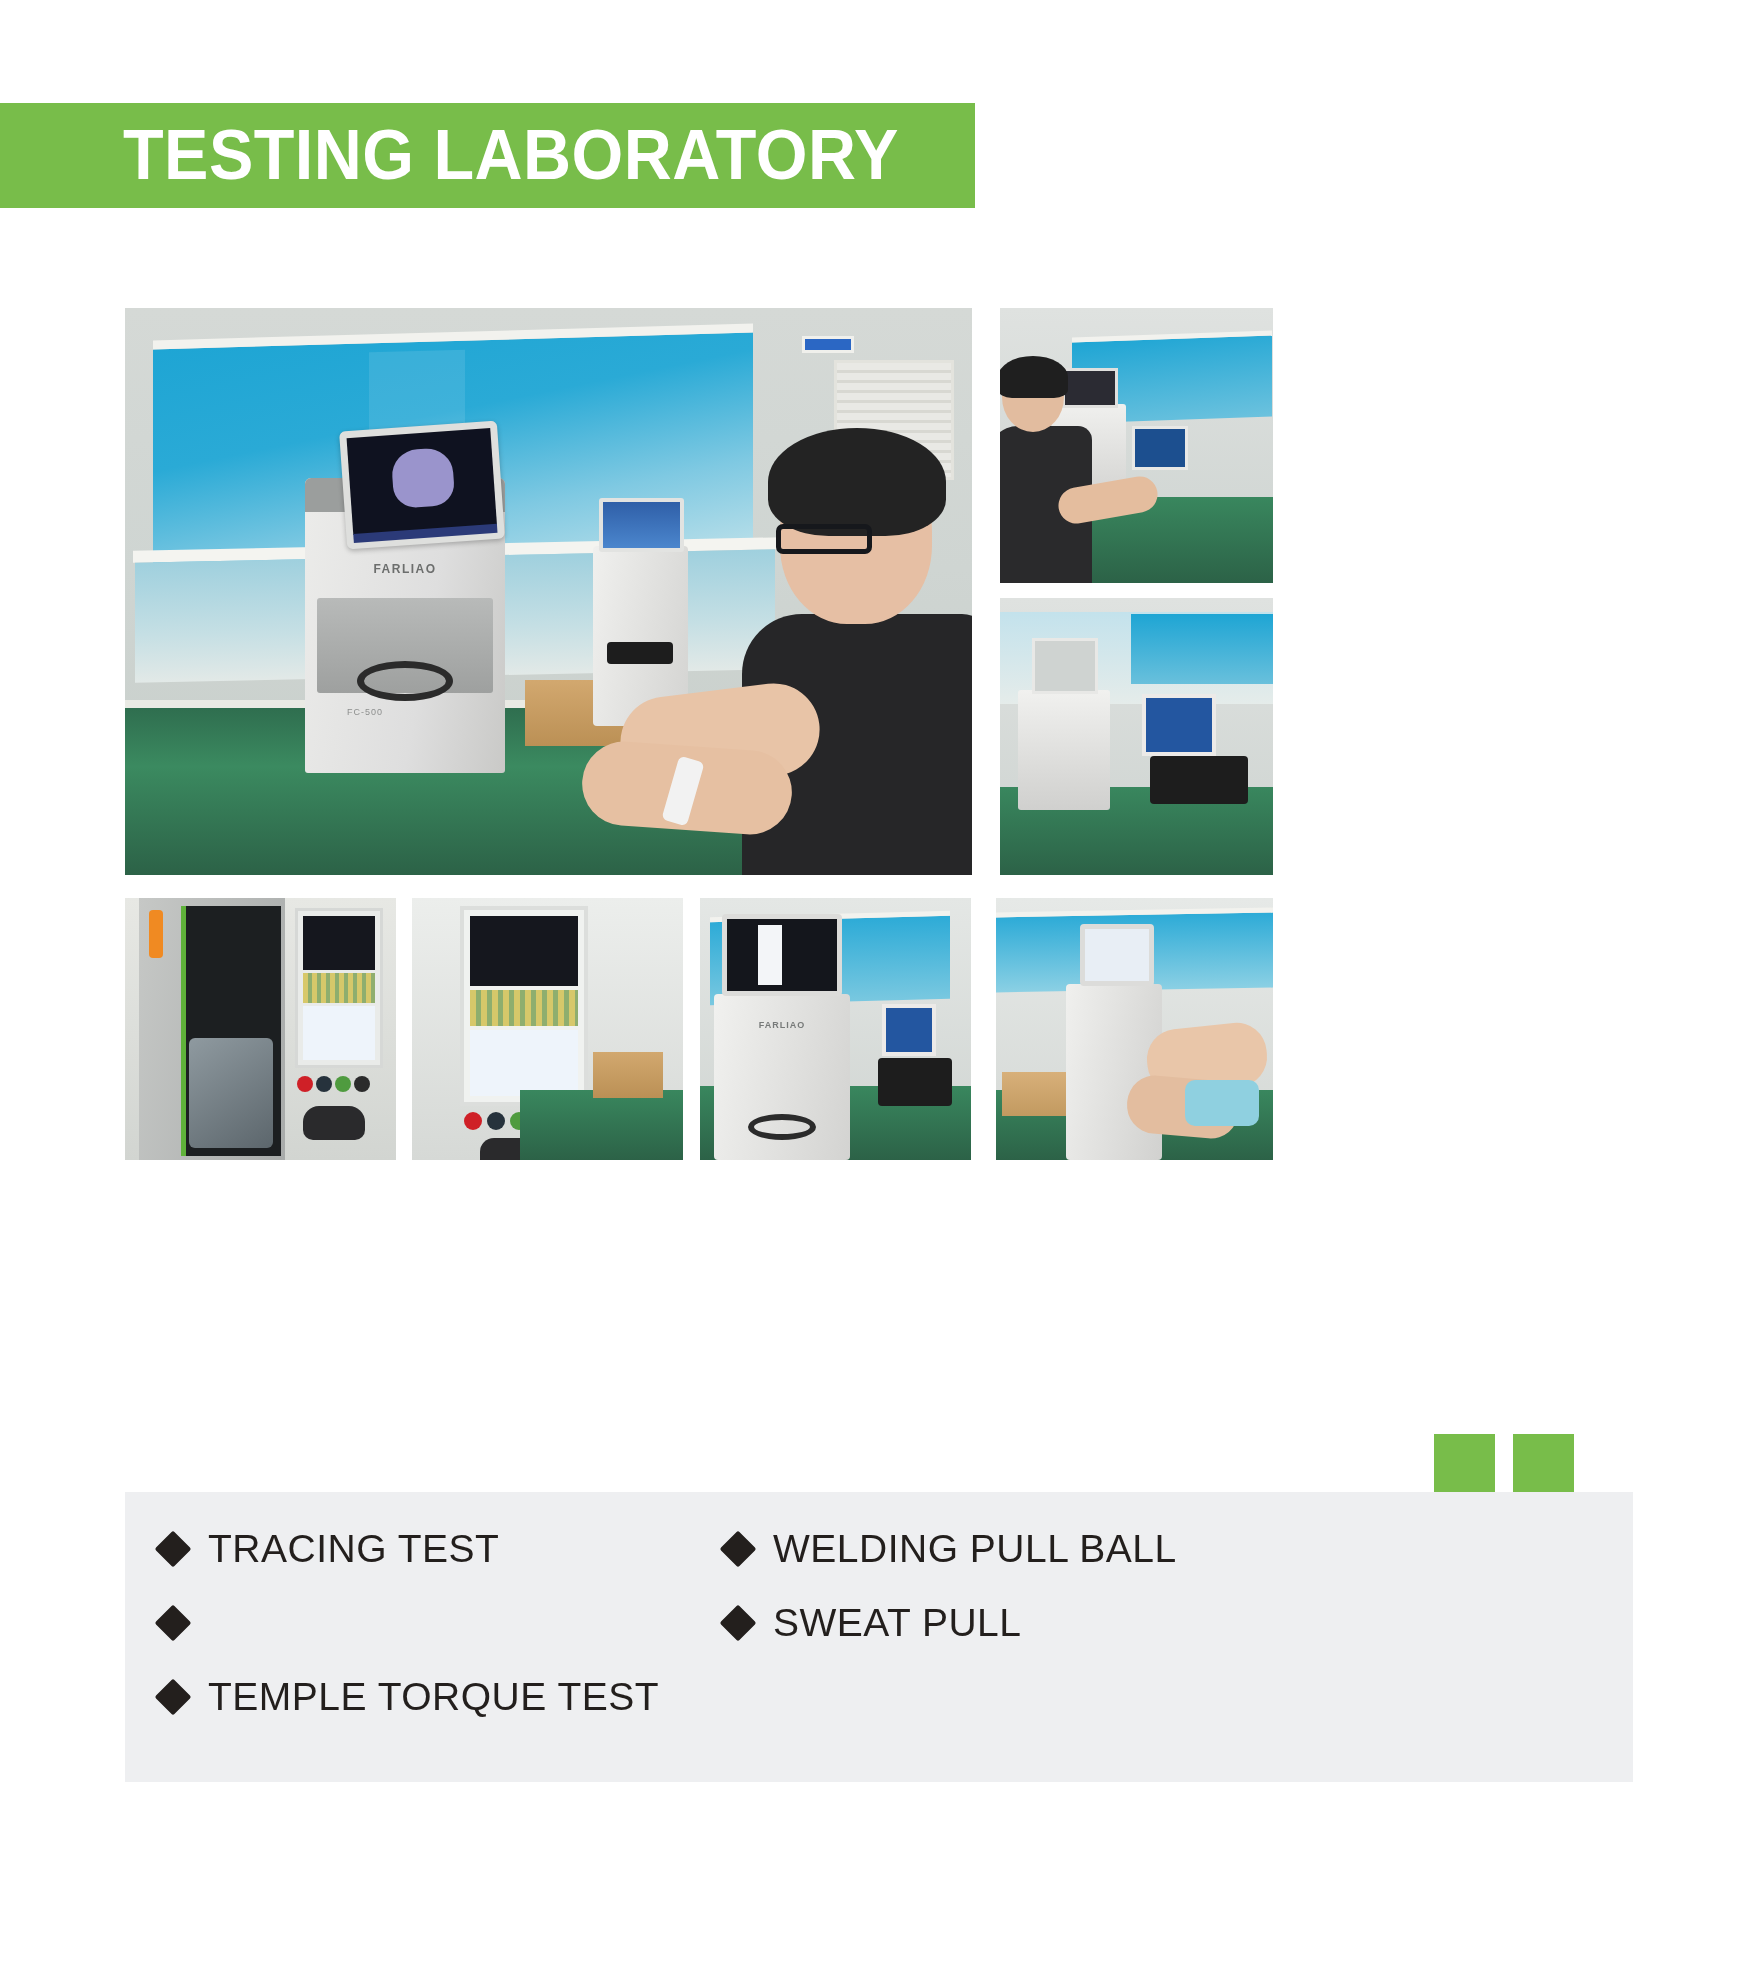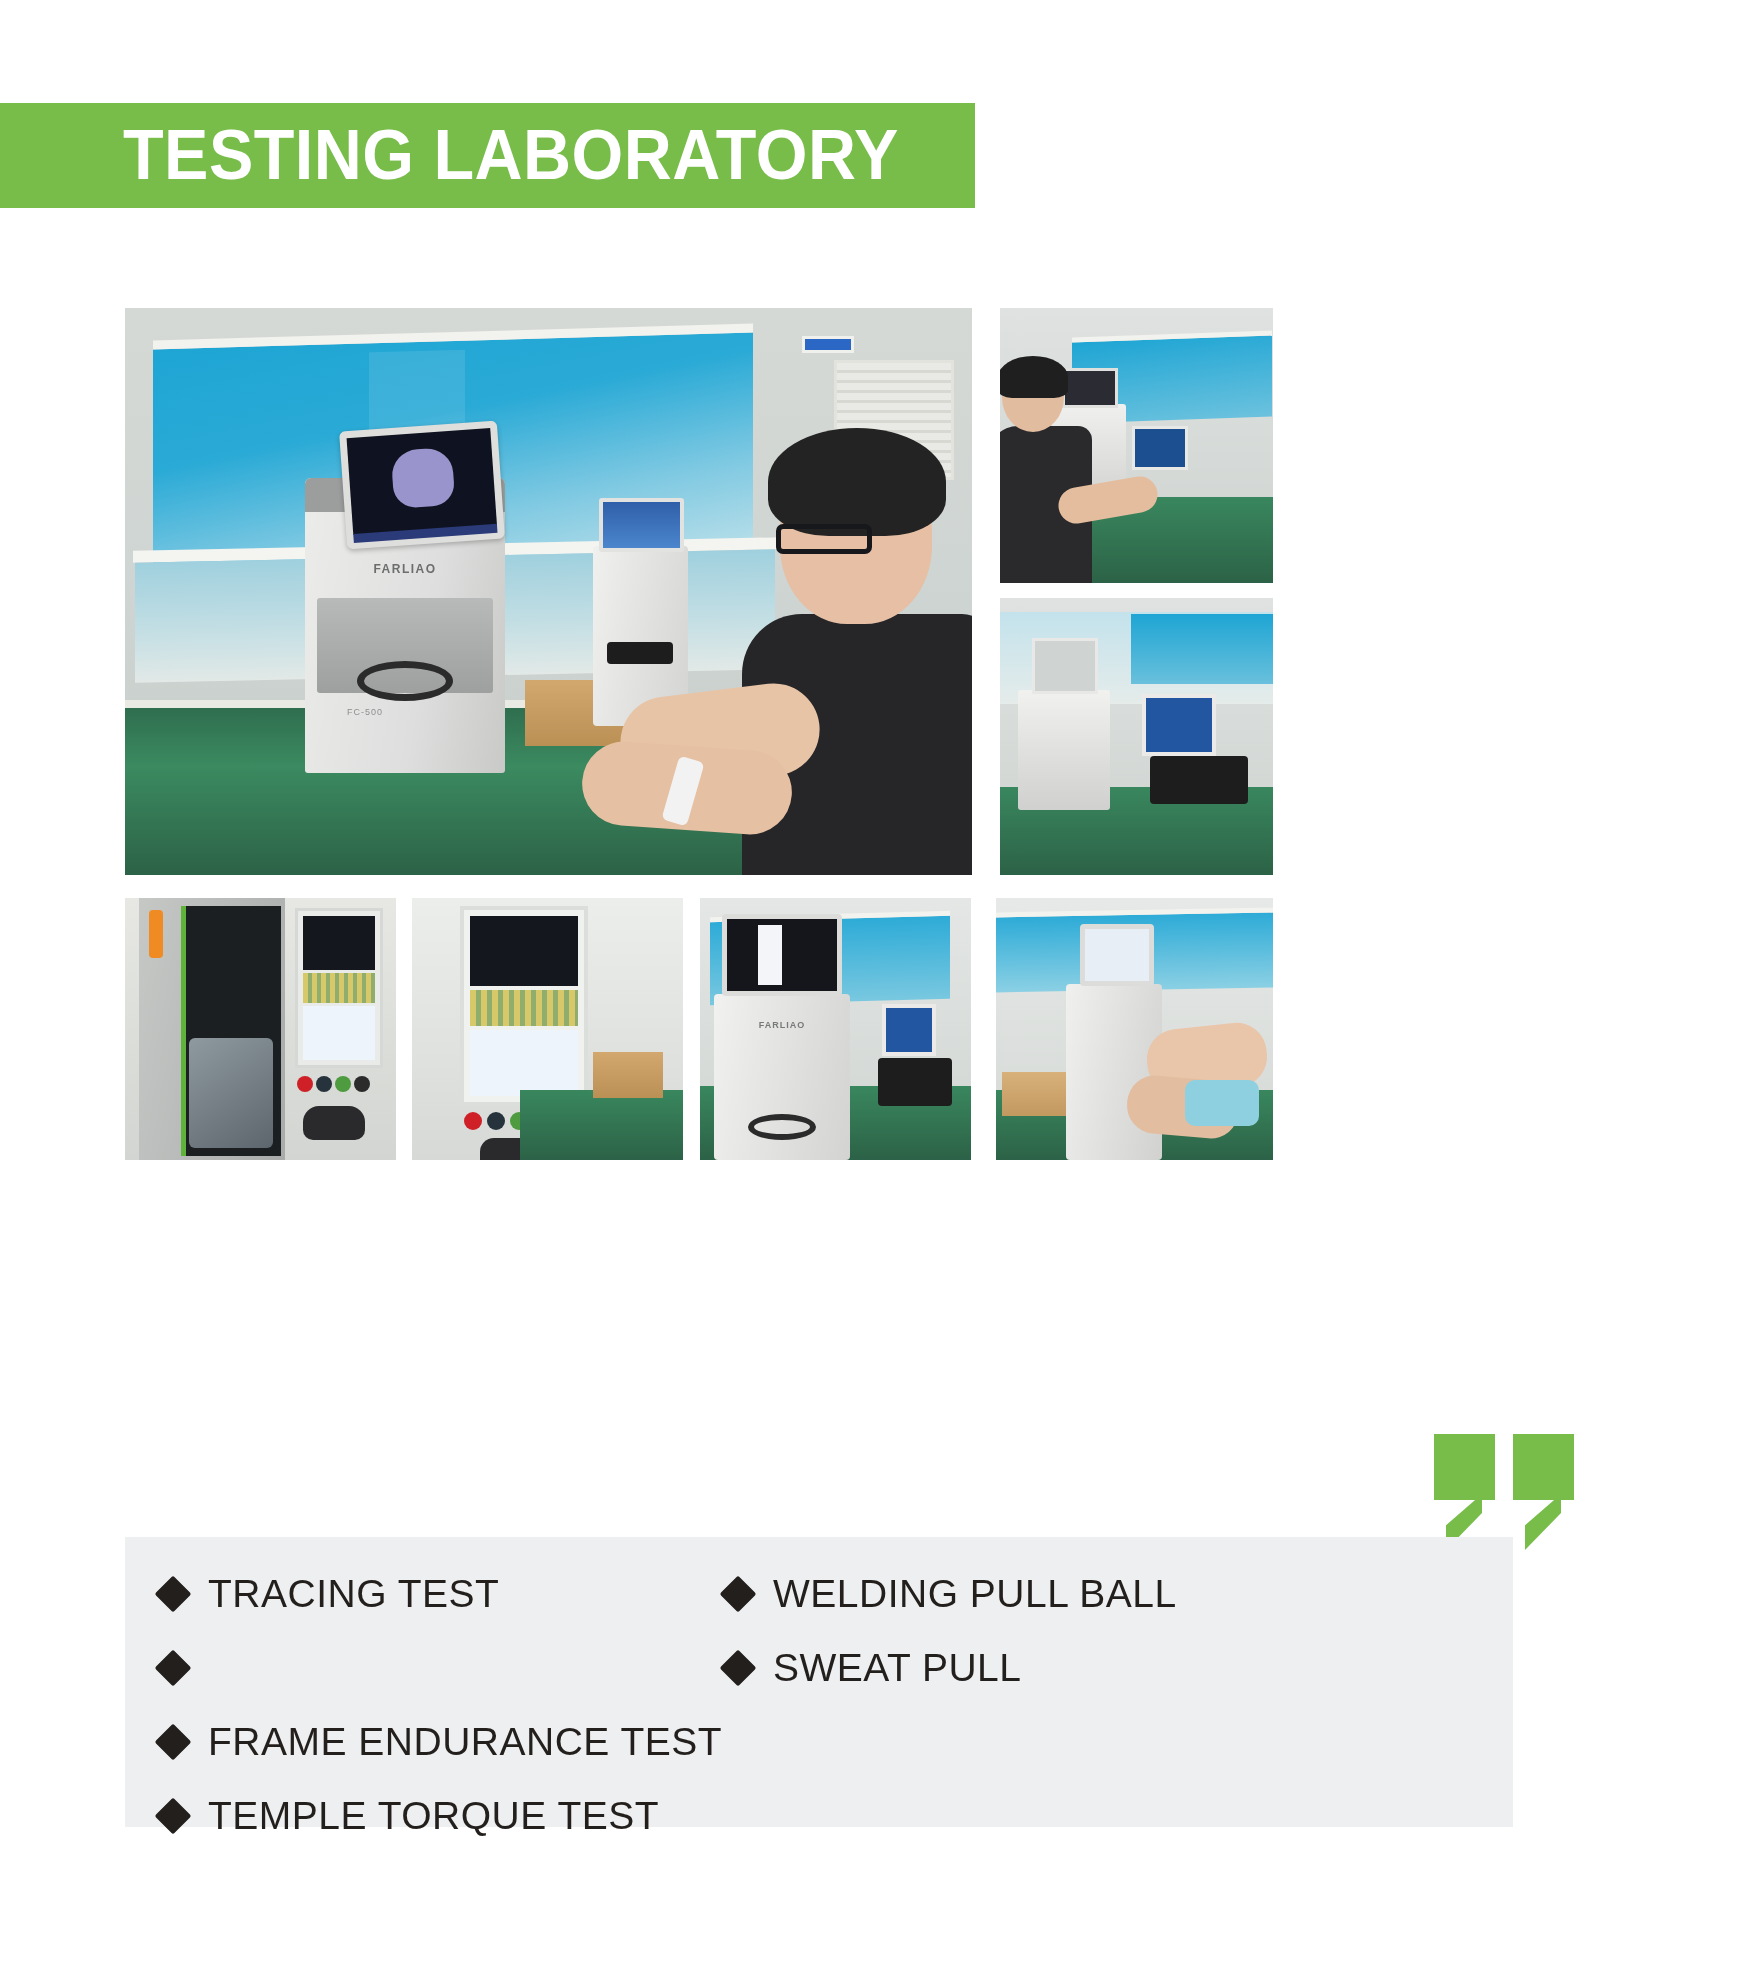--- a/index.html
+++ b/index.html
@@ -339,23 +339,22 @@
     background:#78bd4a;
     clip-path: polygon(100% 0, 100% 34%, 0 100%, 0 56%);
   }
   .quote-mask{
     position:absolute; left:1415px; top:1410px; width:176px; height:100px;
     background:#ffffff;
   }
 
   
   .list-panel{
-    position:absolute; left:125px; top:1492px; width:1388px; height:290px;
+    position:absolute; left:125px; top:1492px; width:1508px; height:290px;
     background:#eeeff1;
-    margin-top:45px;
   }
   .list-col{
     position:absolute; top:20px;
   }
   .col-left{ left: 35px; }
   .col-right{ left: 600px; }
 
   .list-item{
     display:flex; align-items:center; height:74px;
   }
@@ -515,24 +514,20 @@
     <div class="list-col col-left">
       <div class="list-item">
         <span class="bullet"></span>
         <span class="label">TRACING TEST</span>
       </div>
       <div class="list-item">
         <span class="bullet"></span>
       </div>
       <div class="list-item">
         <span class="bullet"></span>
-        <span class="label">FRAME ENDURANCE TEST</span>
-      </div>
-      <div class="list-item">
-        <span class="bullet"></span>
         <span class="label">TEMPLE TORQUE TEST</span>
       </div>
     </div>
 
     <div class="list-col col-right">
       <div class="list-item">
         <span class="bullet"></span>
         <span class="label">WELDING PULL BALL</span>
       </div>
       <div class="list-item">

